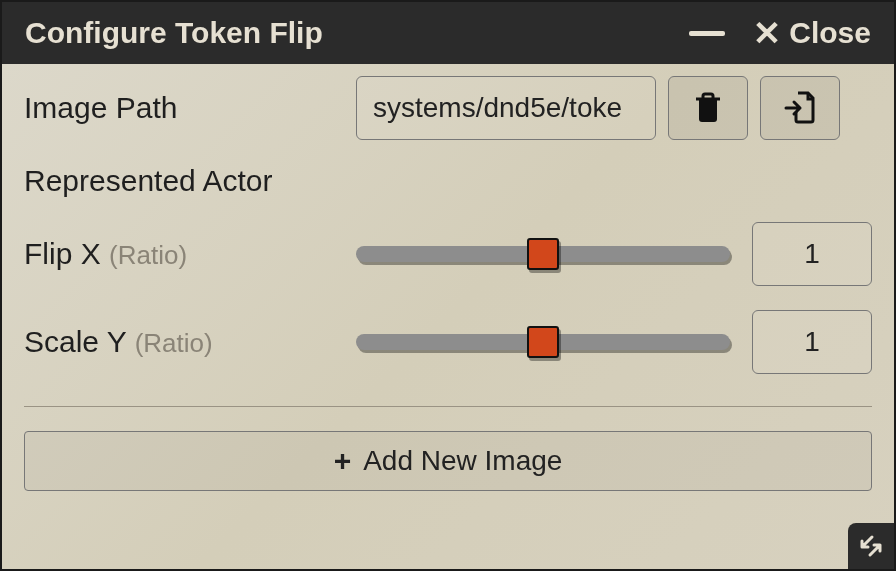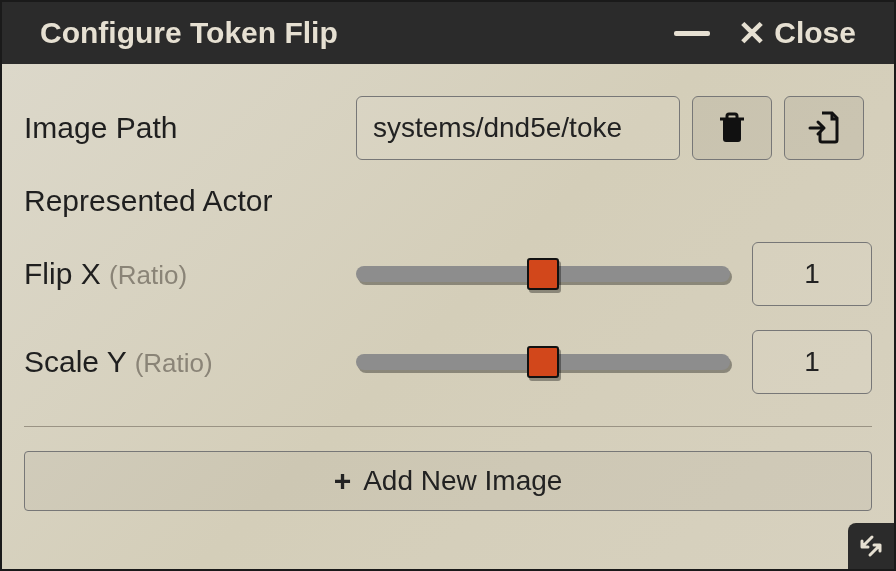--- a/index.html
+++ b/index.html
@@ -18,42 +18,42 @@
     display: flex;
     flex-direction: column;
     position: relative;
   }
   .titlebar {
     height: 62px;
     background: #2b2b2b;
     color: #e6e0d2;
     display: flex;
     align-items: center;
-    padding: 0 38px;
+    padding: 0 23px;
     font-size: 30px;
     font-weight: 600;
   }
   .titlebar .spacer { flex: 1; }
   .titlebar .ctrl {
     display: inline-flex;
     align-items: center;
     color: #e6e0d2;
     margin-left: 28px;
     cursor: pointer;
   }
   .titlebar .min-line {
     width: 36px; height: 5px; background: #e6e0d2; border-radius: 2px;
     display: inline-block;
   }
   .titlebar .close-x {
     font-size: 34px; font-weight: 700; margin-right: 8px;
   }
   .content {
     flex: 1;
-    padding: 32px 22px 22px 22px;
+    padding: 12px 22px 22px 22px;
     background: linear-gradient(135deg,#dcd8ca 0%,#d4ceb9 50%,#d7d1bf 100%);
     display: flex;
     flex-direction: column;
     gap: 24px;
     color: #222;
   }
   .row {
     display: flex;
     align-items: center;
     gap: 12px;
@@ -73,21 +73,21 @@
     height: 64px;
     border: 1.5px solid #777;
     border-radius: 6px;
     background: rgba(255,255,255,0.05);
     font-size: 28px;
     padding: 0 16px;
     color: #222;
     font-family: inherit;
   }
   .textinput {
-    width: 324px;
+    width: 300px;
     overflow: hidden;
     white-space: nowrap;
     display: flex;
     align-items: center;
   }
   .select {
     flex: 1;
     position: relative;
     display: flex;
     align-items: center;

